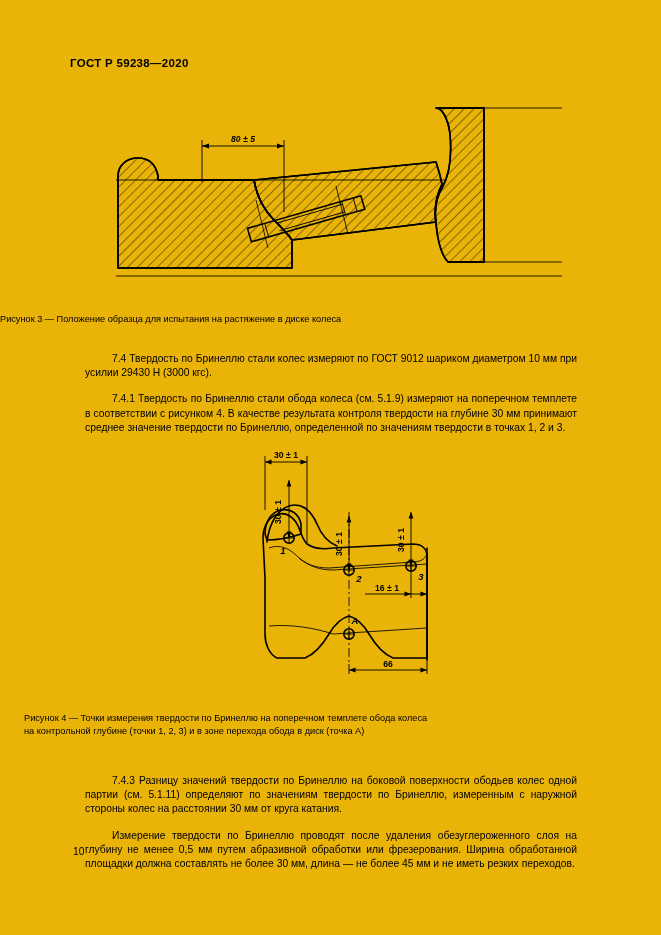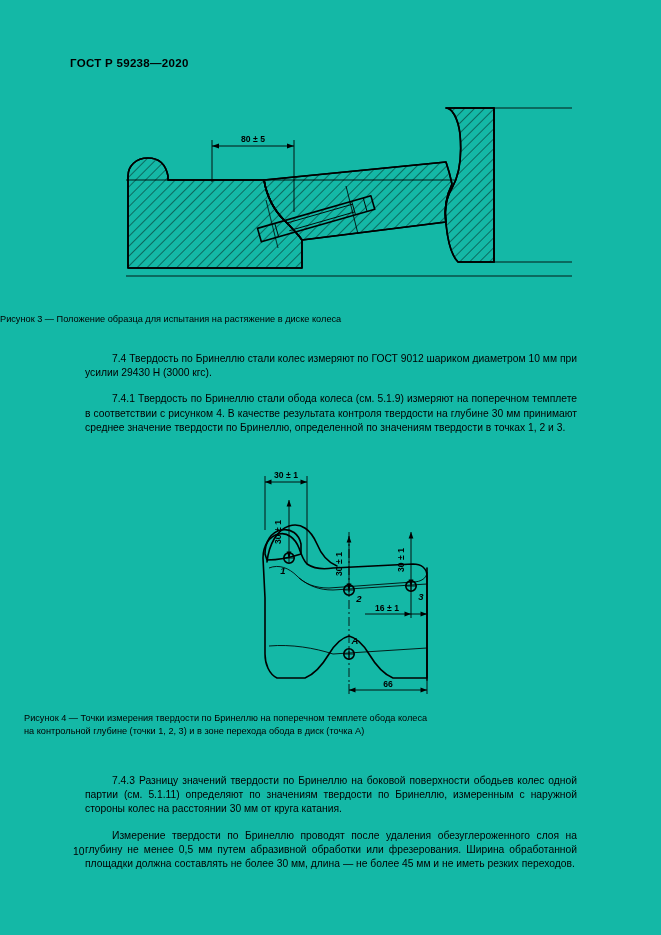--- a/index.html
+++ b/index.html
@@ -11,41 +11,42 @@
     width: 661px;
     height: 935px;
     position: relative;
     font-family: "Liberation Sans", sans-serif;
     color: #000000;
     overflow: hidden;
   }
   .page {
     position: absolute;
     inset: 0;
-    background: #14b8a6;
+    background: #eab308;
   }
 
   
   .doc-header {
     position: absolute;
     left: 70px;
     top: 57px;
     font-size: 11.5px;
     font-weight: bold;
     letter-spacing: 0.3px;
     white-space: nowrap;
   }
 
   
   .figure3-wrap {
     position: absolute;
-    left: 116px;
+    left: 106px;
     top: 100px;
     width: 460px;
     height: 190px;
+    font-style: italic;
   }
   .figure3-wrap svg { display: block; }
 
   .caption {
     position: absolute;
     text-align: left;
     font-size: 9.2px;
     line-height: 13px;
     color: #000;
   }
@@ -70,21 +71,21 @@
     text-indent: 27px;
     text-align: justify;
   }
   .block-a { top: 340px; }
   .block-b { top: 762px; }
 
   
   .figure4-wrap {
     position: absolute;
     left: 243px;
-    top: 468px;
+    top: 448px;
     width: 205px;
     height: 228px;
   }
   .figure4-wrap svg { display: block; }
 
   .caption-fig4 {
     left: 0;
     top: 712px;
     width: 661px;
     margin-left: 24px;

